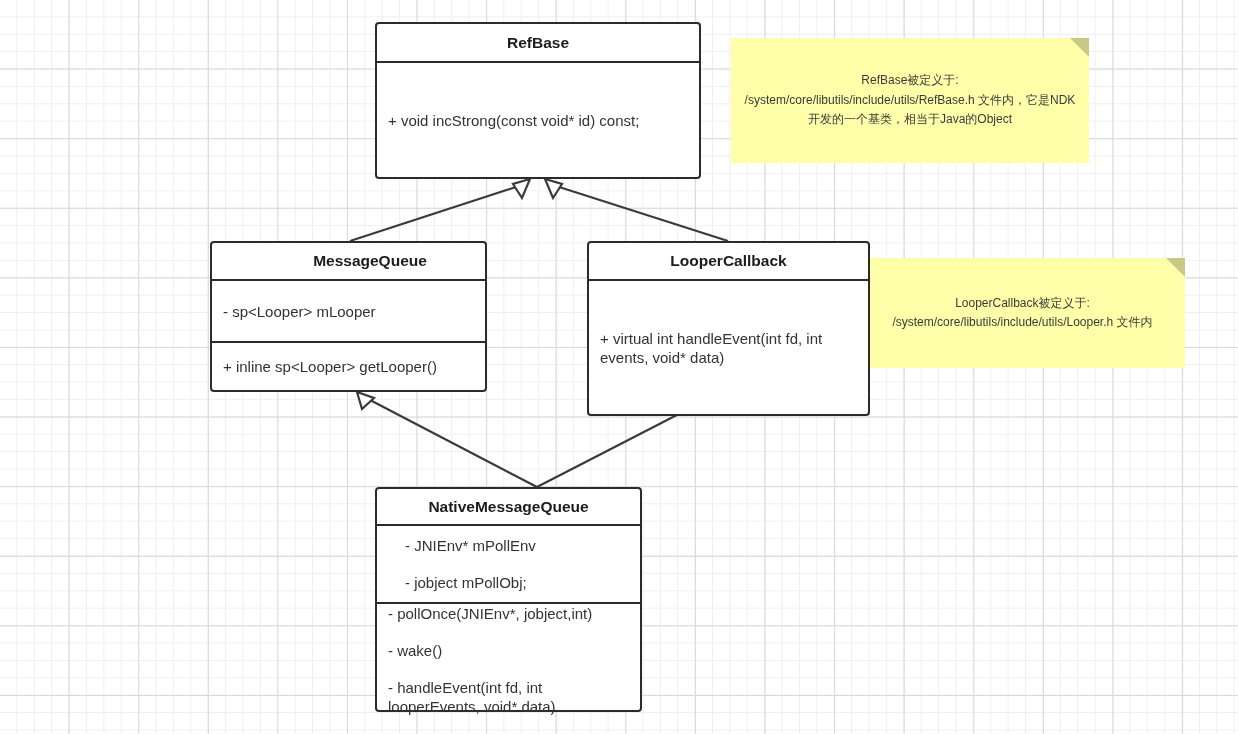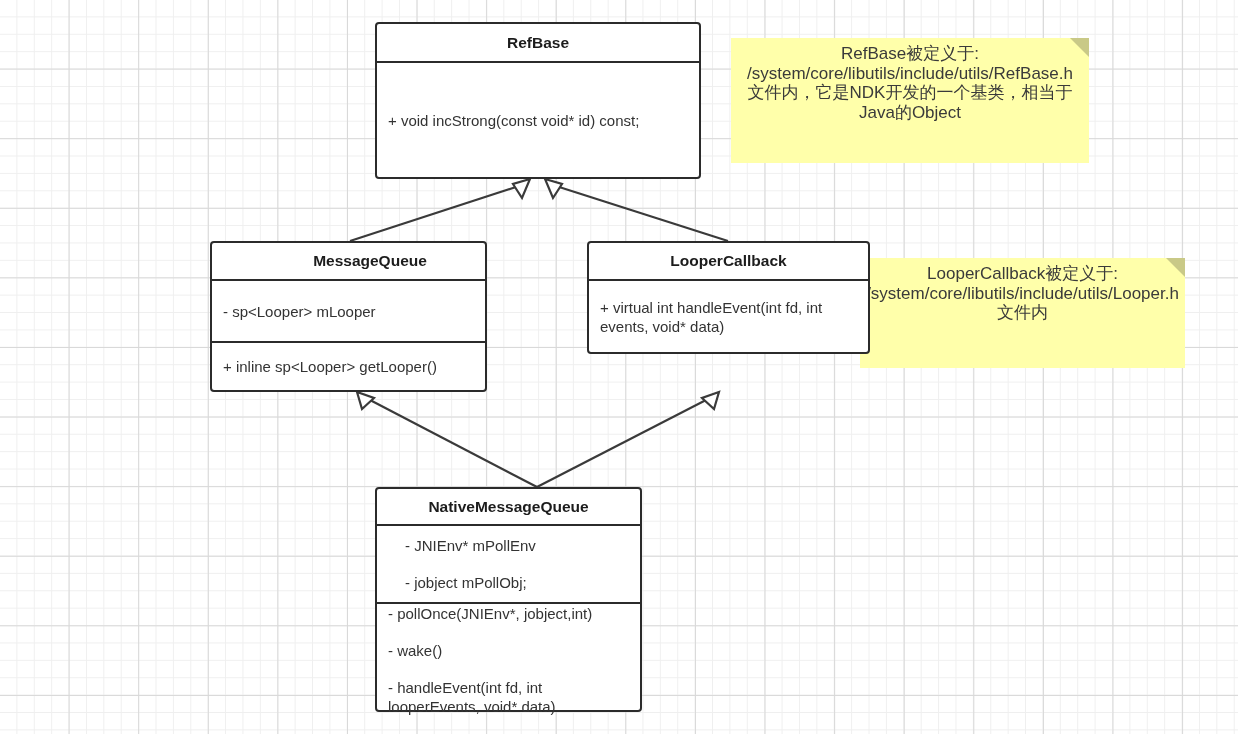--- a/index.html
+++ b/index.html
@@ -66,26 +66,27 @@
     gap: 18px;
   }
   .uml-compartment .row {
     white-space: pre-wrap;
   }
   .note {
     position: absolute;
     box-sizing: border-box;
     background: #ffffaa;
     color: #3a3a3a;
-    font-size: 17px;
+    font-size: 12px;
     line-height: 19.5px;
     text-align: center;
     display: flex;
+    align-items: center;
     justify-content: center;
-    padding: 6px 10px;
+    padding: 18px 10px;
     z-index: 2;
     white-space: pre-wrap;
   }
   .note .fold {
     position: absolute;
     top: 0;
     right: 0;
     width: 0;
     height: 0;
     border-left: 19px solid transparent;
@@ -130,21 +131,21 @@
   <div class="uml-class" style="left:210px; top:241px; width:277px; height:151px;">
     <div class="uml-title" style="height:36px;padding-left:43px;">MessageQueue</div>
     <div class="uml-compartment" style="flex:0 0 62px;">
       <div class="row">- sp&lt;Looper&gt; mLooper</div>
     </div>
     <div class="uml-compartment">
       <div class="row">+ inline sp&lt;Looper&gt; getLooper()</div>
     </div>
   </div>
 
-  <div class="uml-class" style="left:587px; top:241px; width:283px; height:113px;">
+  <div class="uml-class" style="left:587px; top:241px; width:283px; height:175px;">
     <div class="uml-title" style="height:36px;">LooperCallback</div>
     <div class="uml-compartment">
       <div class="row">+ virtual int handleEvent(int fd, int events, void* data)</div>
     </div>
   </div>
 
   <div class="uml-class" style="left:375px; top:487px; width:267px; height:225px;">
     <div class="uml-title" style="height:35px;">NativeMessageQueue</div>
     <div class="uml-compartment" style="flex:0 0 78px;padding-left:28px;">
       <div class="row">- JNIEnv* mPollEnv</div>

